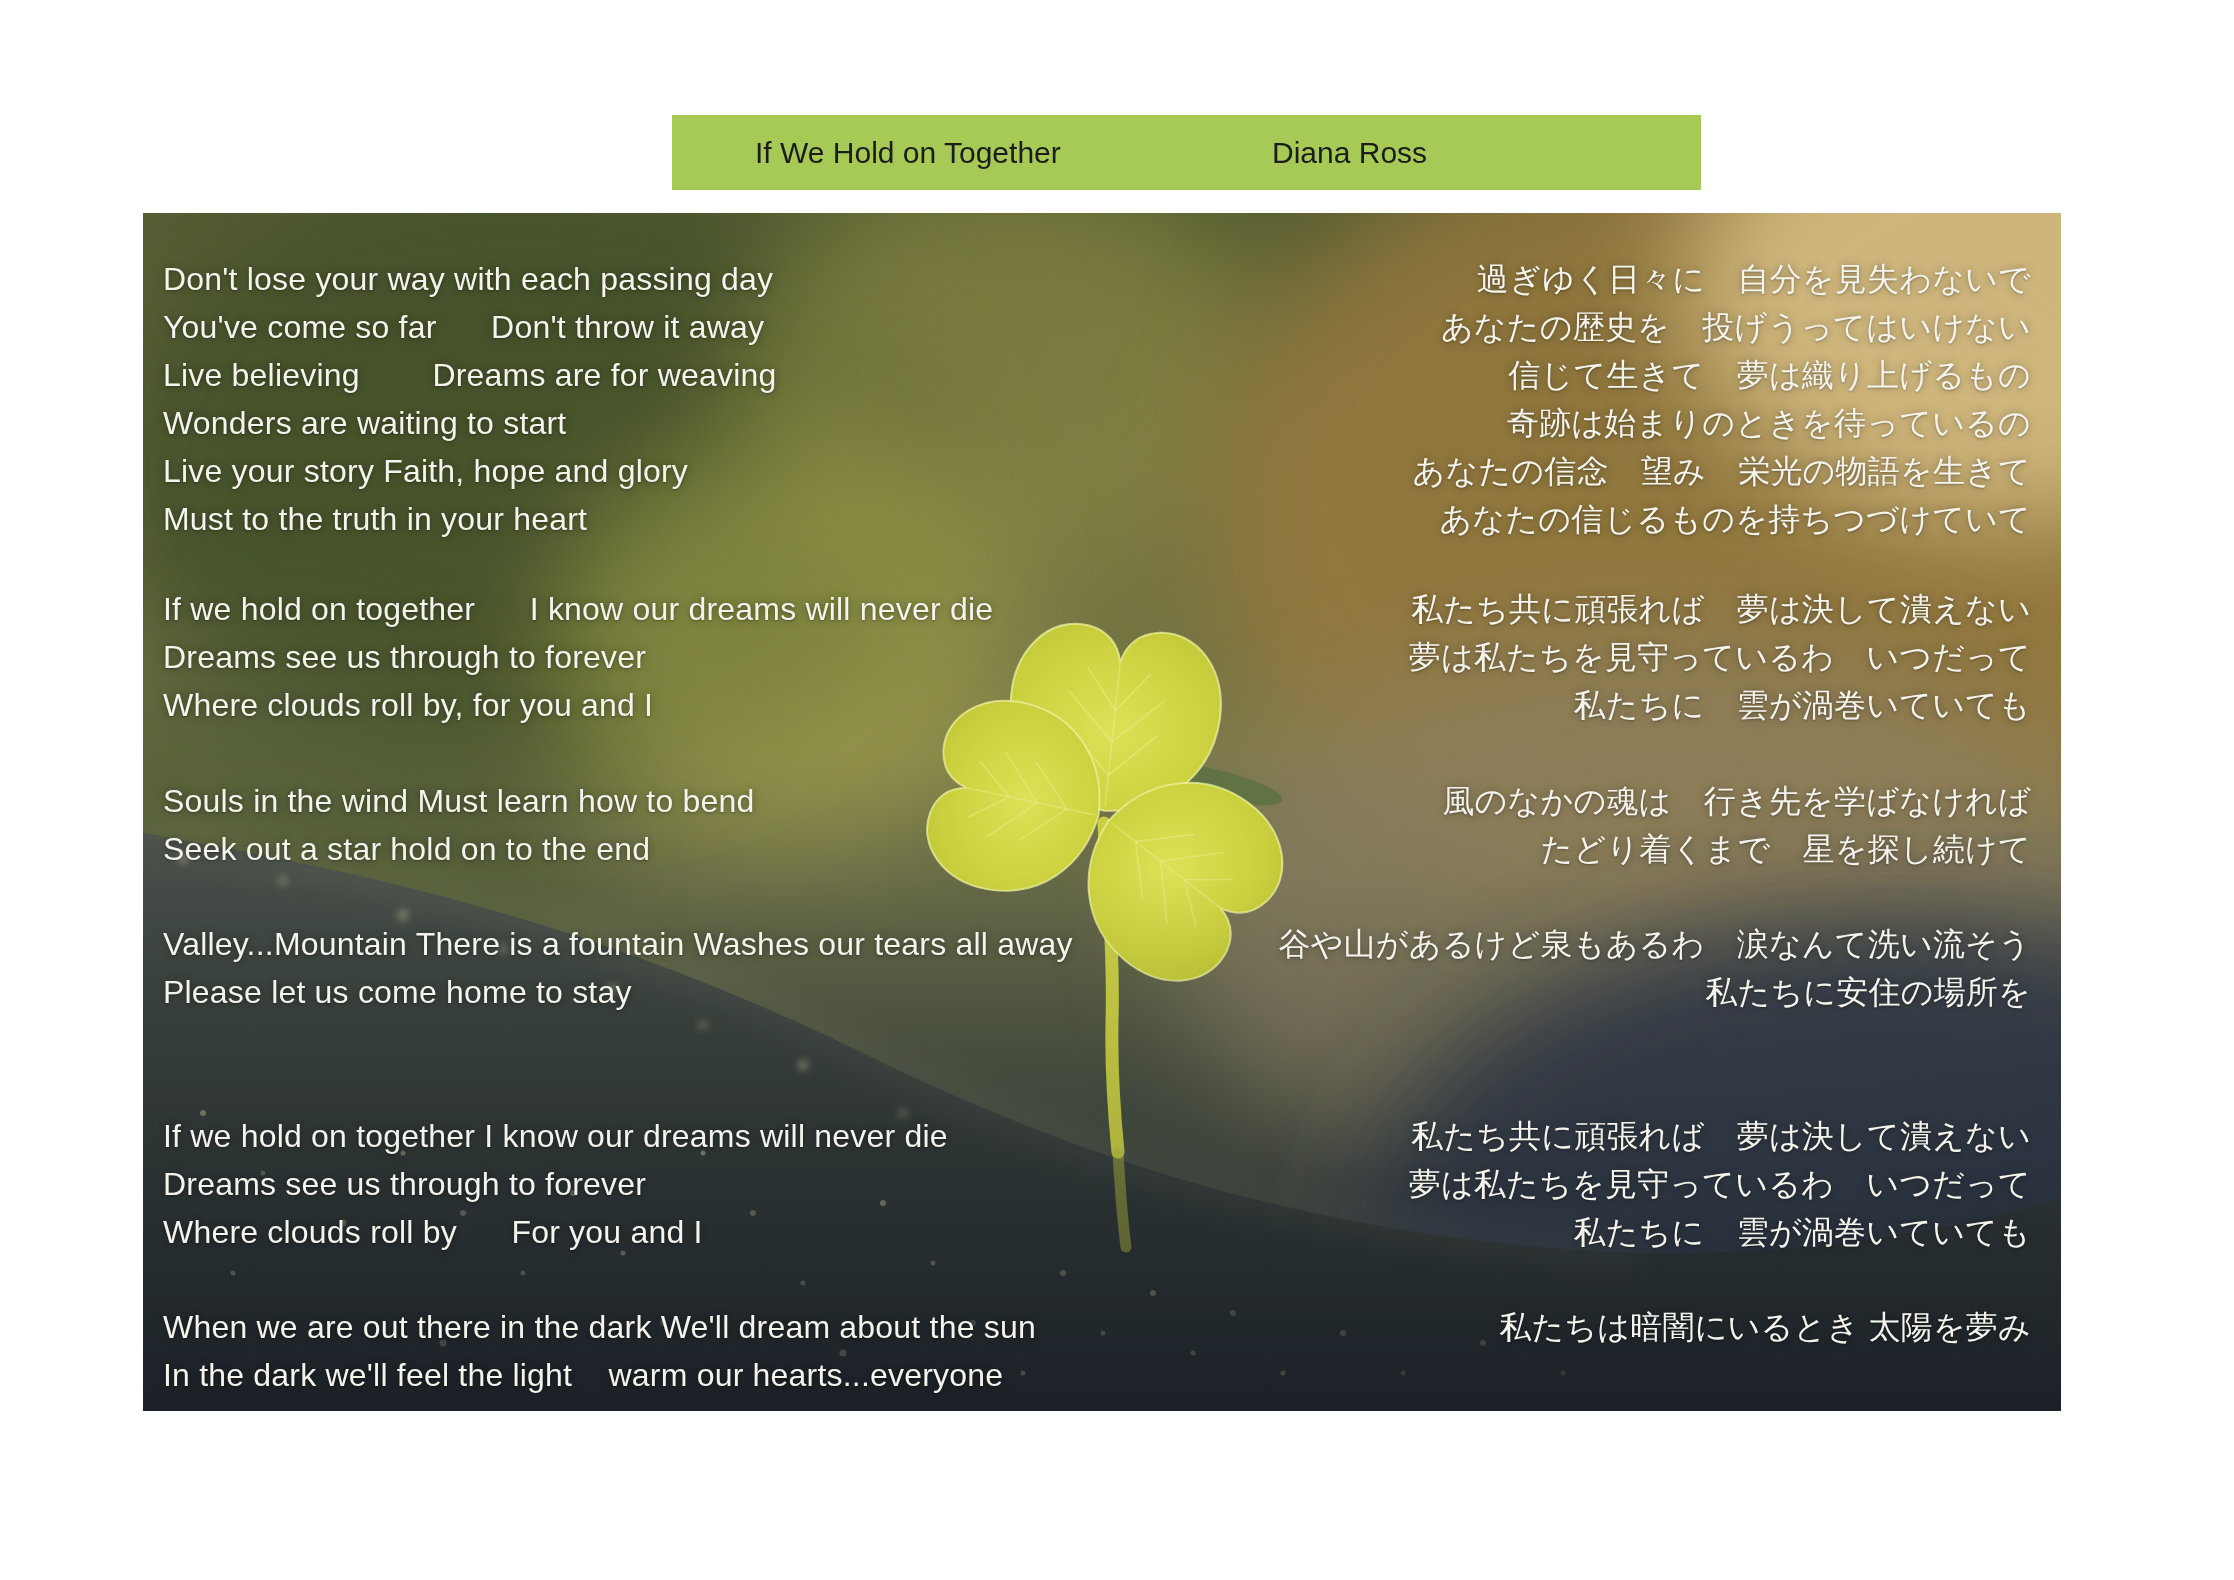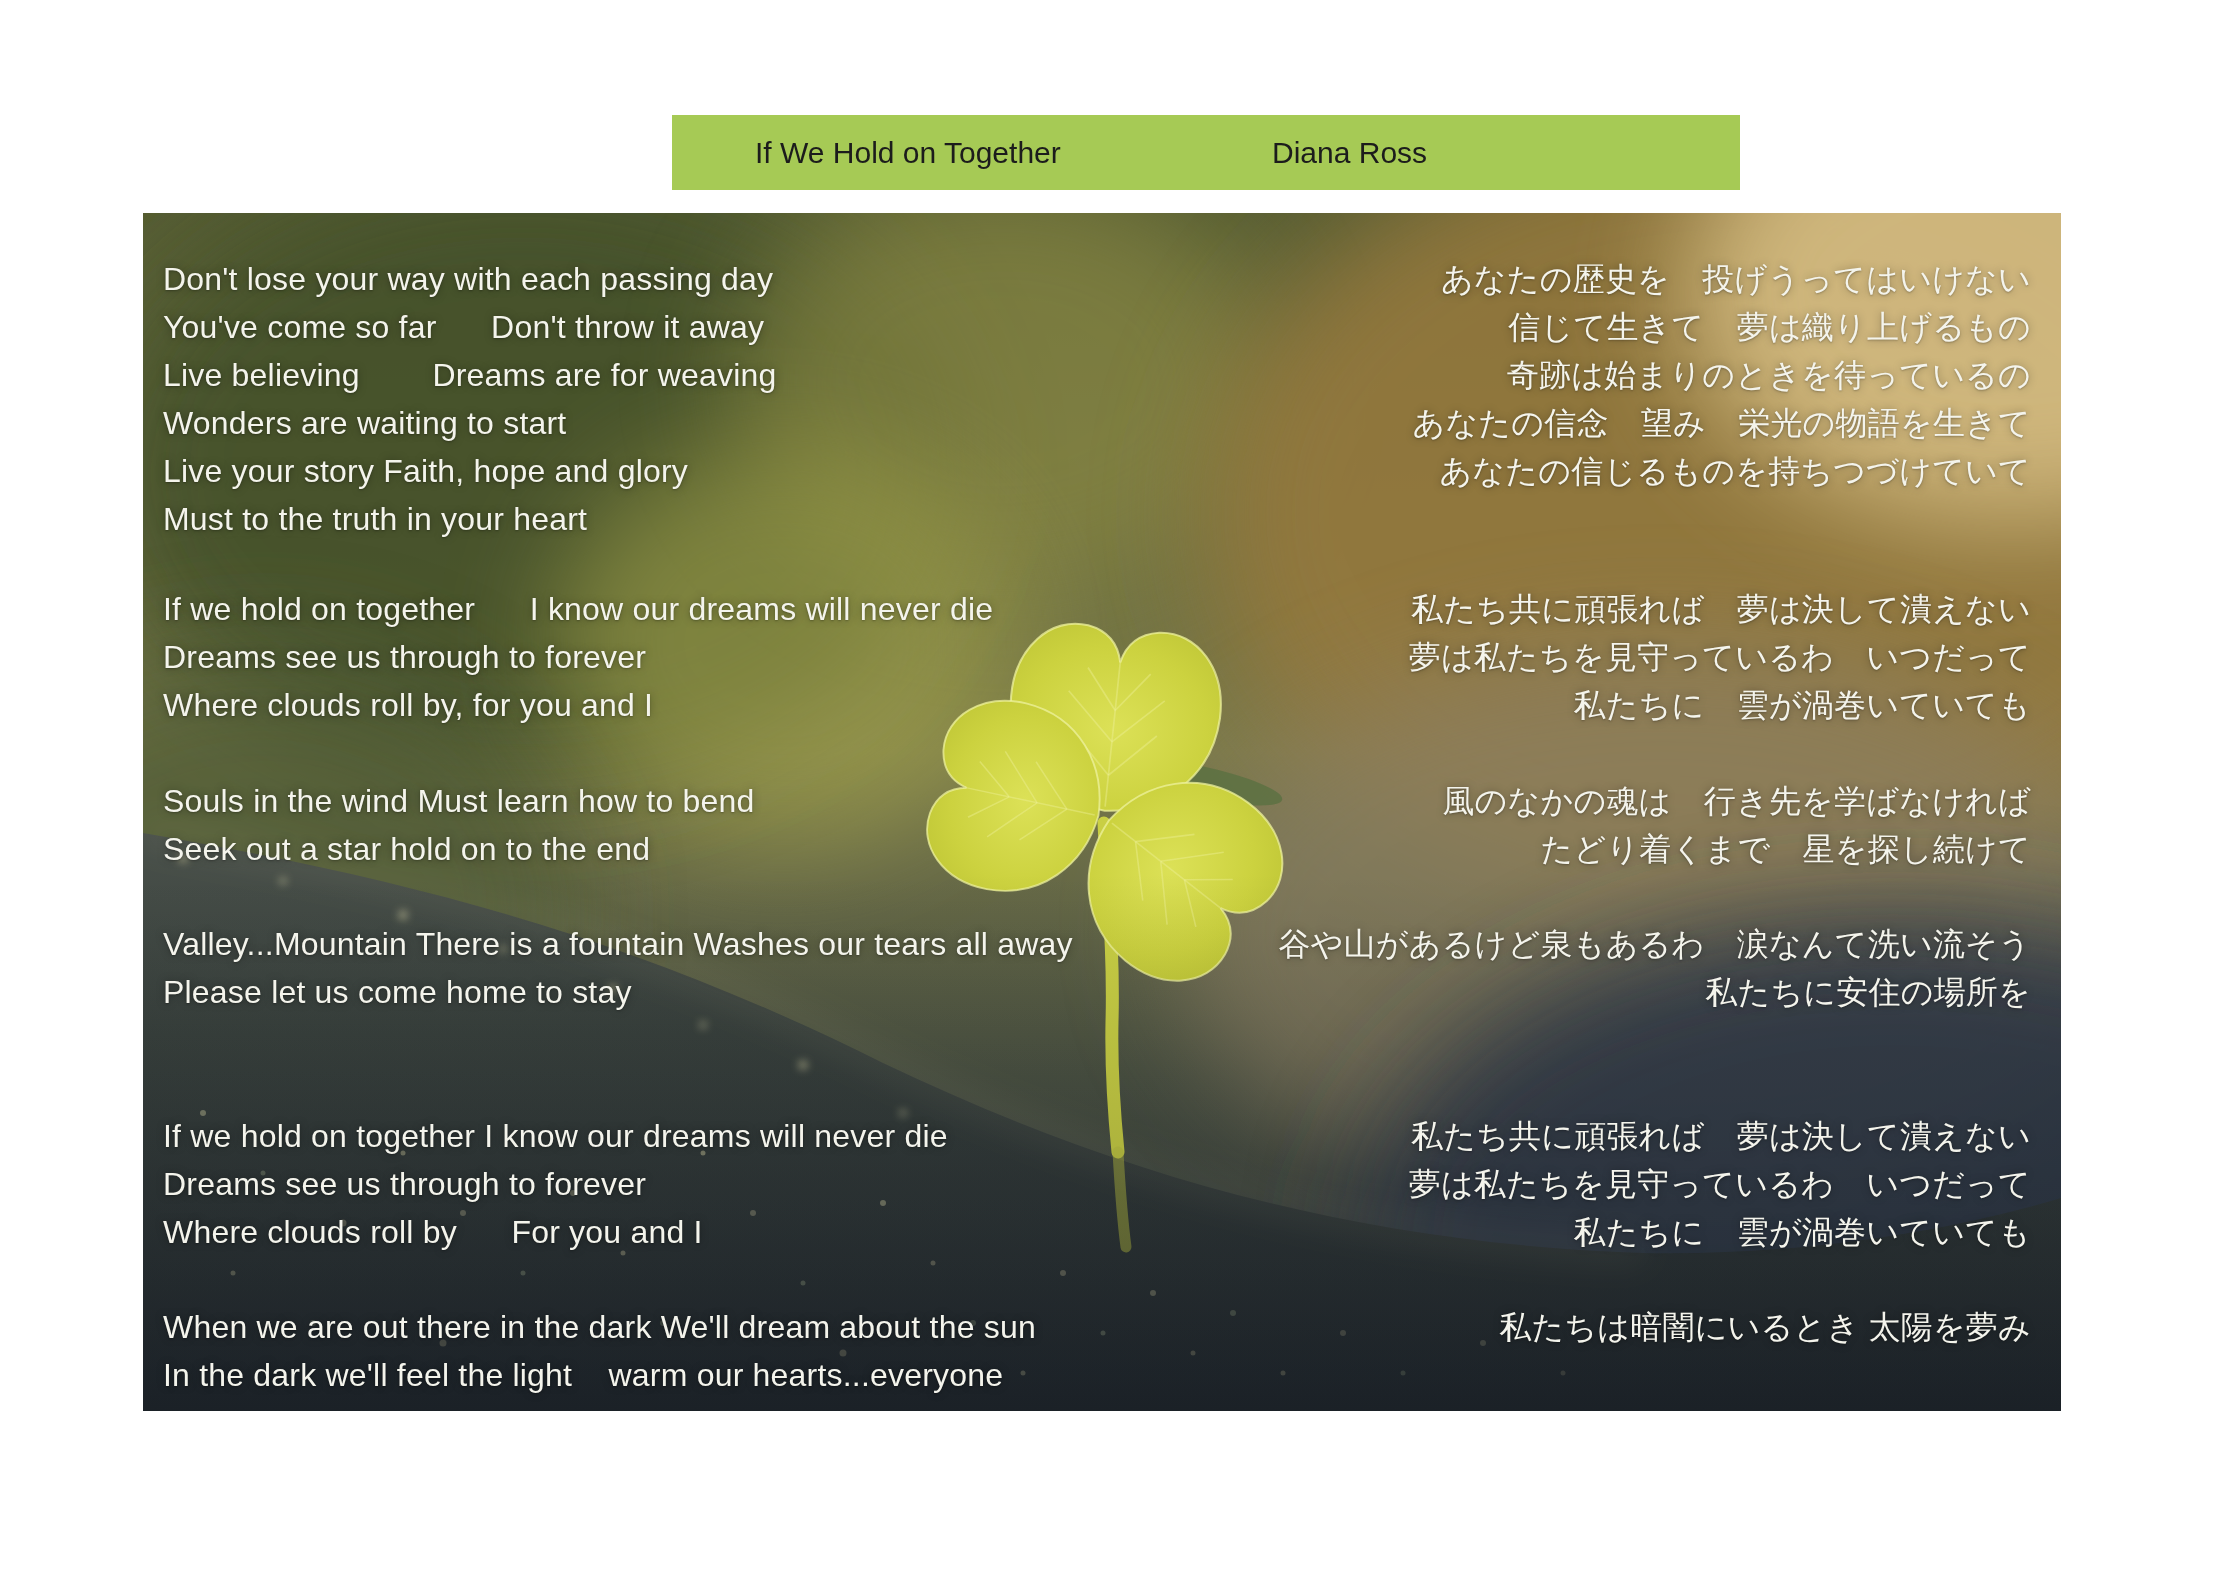--- a/index.html
+++ b/index.html
@@ -3,21 +3,20 @@
 <meta charset="utf-8">
 <style>
   html,body{margin:0;padding:0;background:#ffffff;}
   .page{
     position:relative;width:2234px;height:1580px;background:#ffffff;overflow:hidden;
     font-family:"Liberation Sans","DejaVu Sans",sans-serif;
   }
   .title-bar{
     position:absolute;left:672px;top:115px;width:1029px;height:75px;
     background:#a6ca55;
-    padding-left:39px;
   }
   .title-bar .song-title{
     position:absolute;left:83px;top:50%;transform:translateY(-50%);
     font-size:30px;color:#1c1c1c;white-space:pre;
   }
   .title-bar .artist{
     position:absolute;left:600px;top:50%;transform:translateY(-50%);
     font-size:30px;color:#1c1c1c;white-space:pre;
   }
   .photo{
@@ -167,20 +166,21 @@
     <div class="stanza" style="top:42px">
       <div class="col-en">
         <div class="line">Don't lose your way with each passing day</div>
         <div class="line">You've come so far      Don't throw it away</div>
         <div class="line">Live believing        Dreams are for weaving</div>
         <div class="line">Wonders are waiting to start</div>
         <div class="line">Live your story Faith, hope and glory</div>
         <div class="line">Must to the truth in your heart</div>
       </div>
       <div class="col-ja">
+        <div class="line">過ぎゆく日々に　自分を見失わないで</div>
         <div class="line">あなたの歴史を　投げうってはいけない</div>
         <div class="line">信じて生きて　夢は織り上げるもの</div>
         <div class="line">奇跡は始まりのときを待っているの</div>
         <div class="line">あなたの信念　望み　栄光の物語を生きて</div>
         <div class="line">あなたの信じるものを持ちつづけていて</div>
       </div>
     </div>
 
     <div class="stanza" style="top:372px">
       <div class="col-en">

